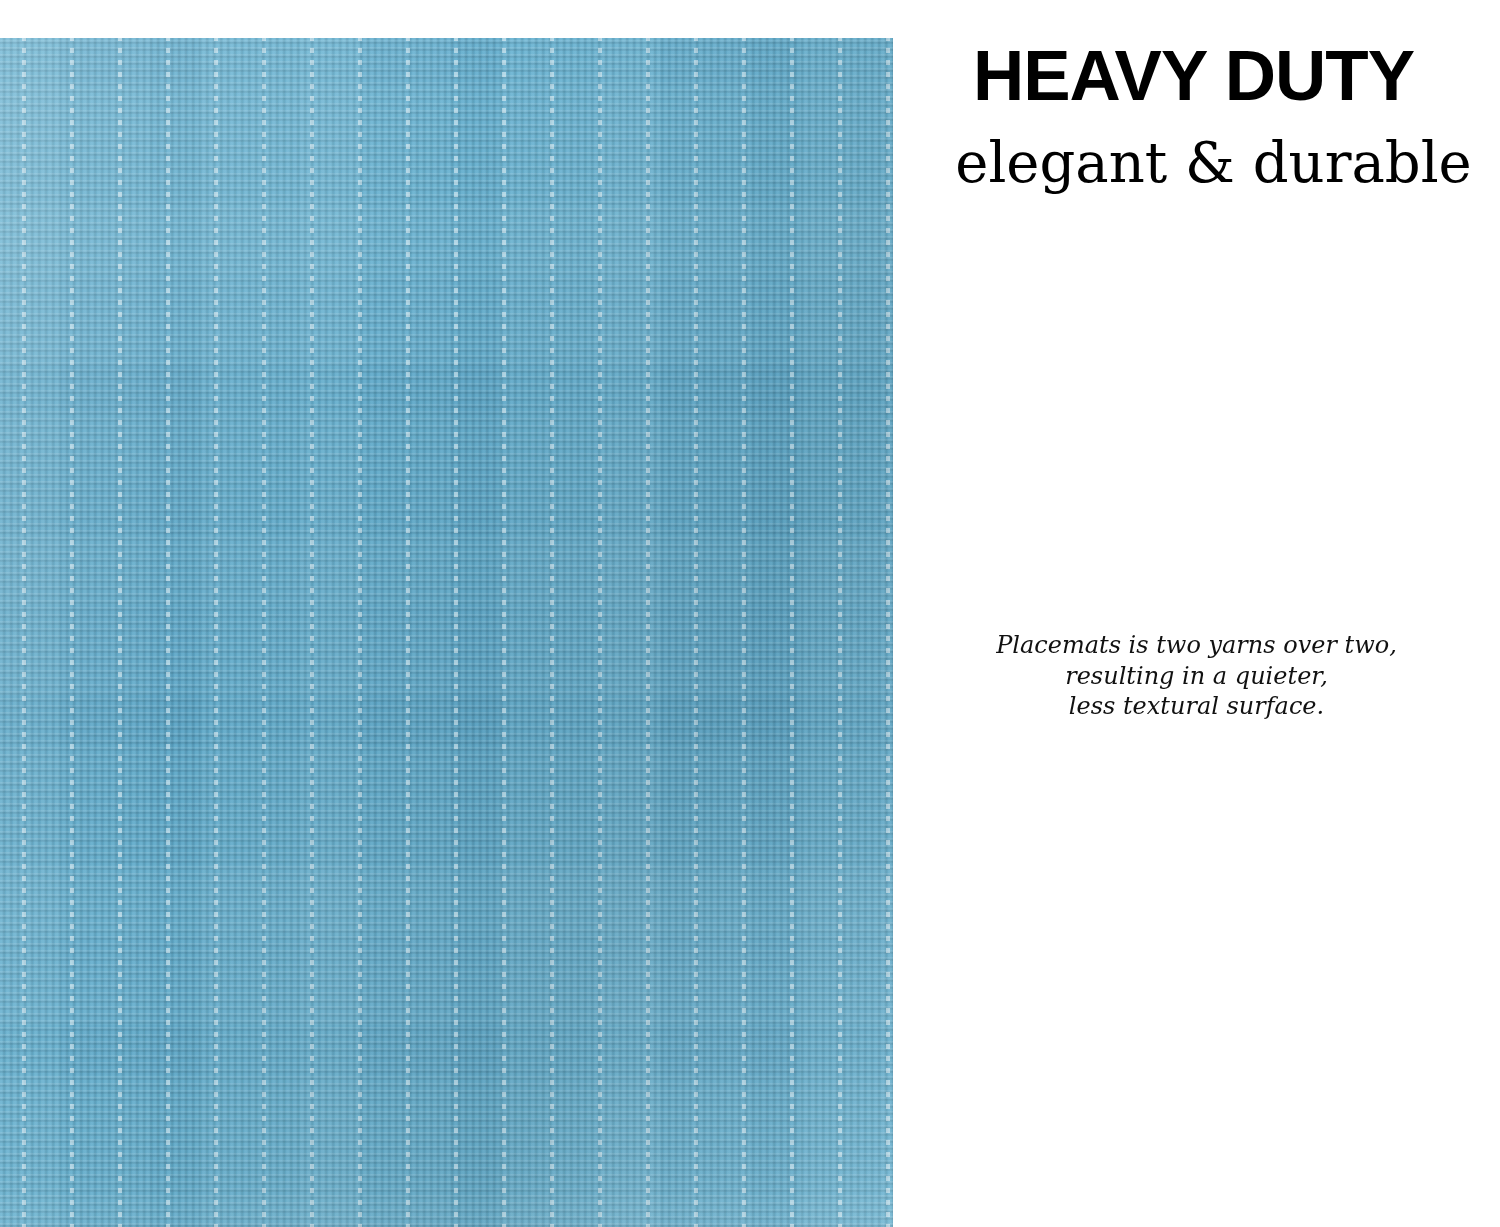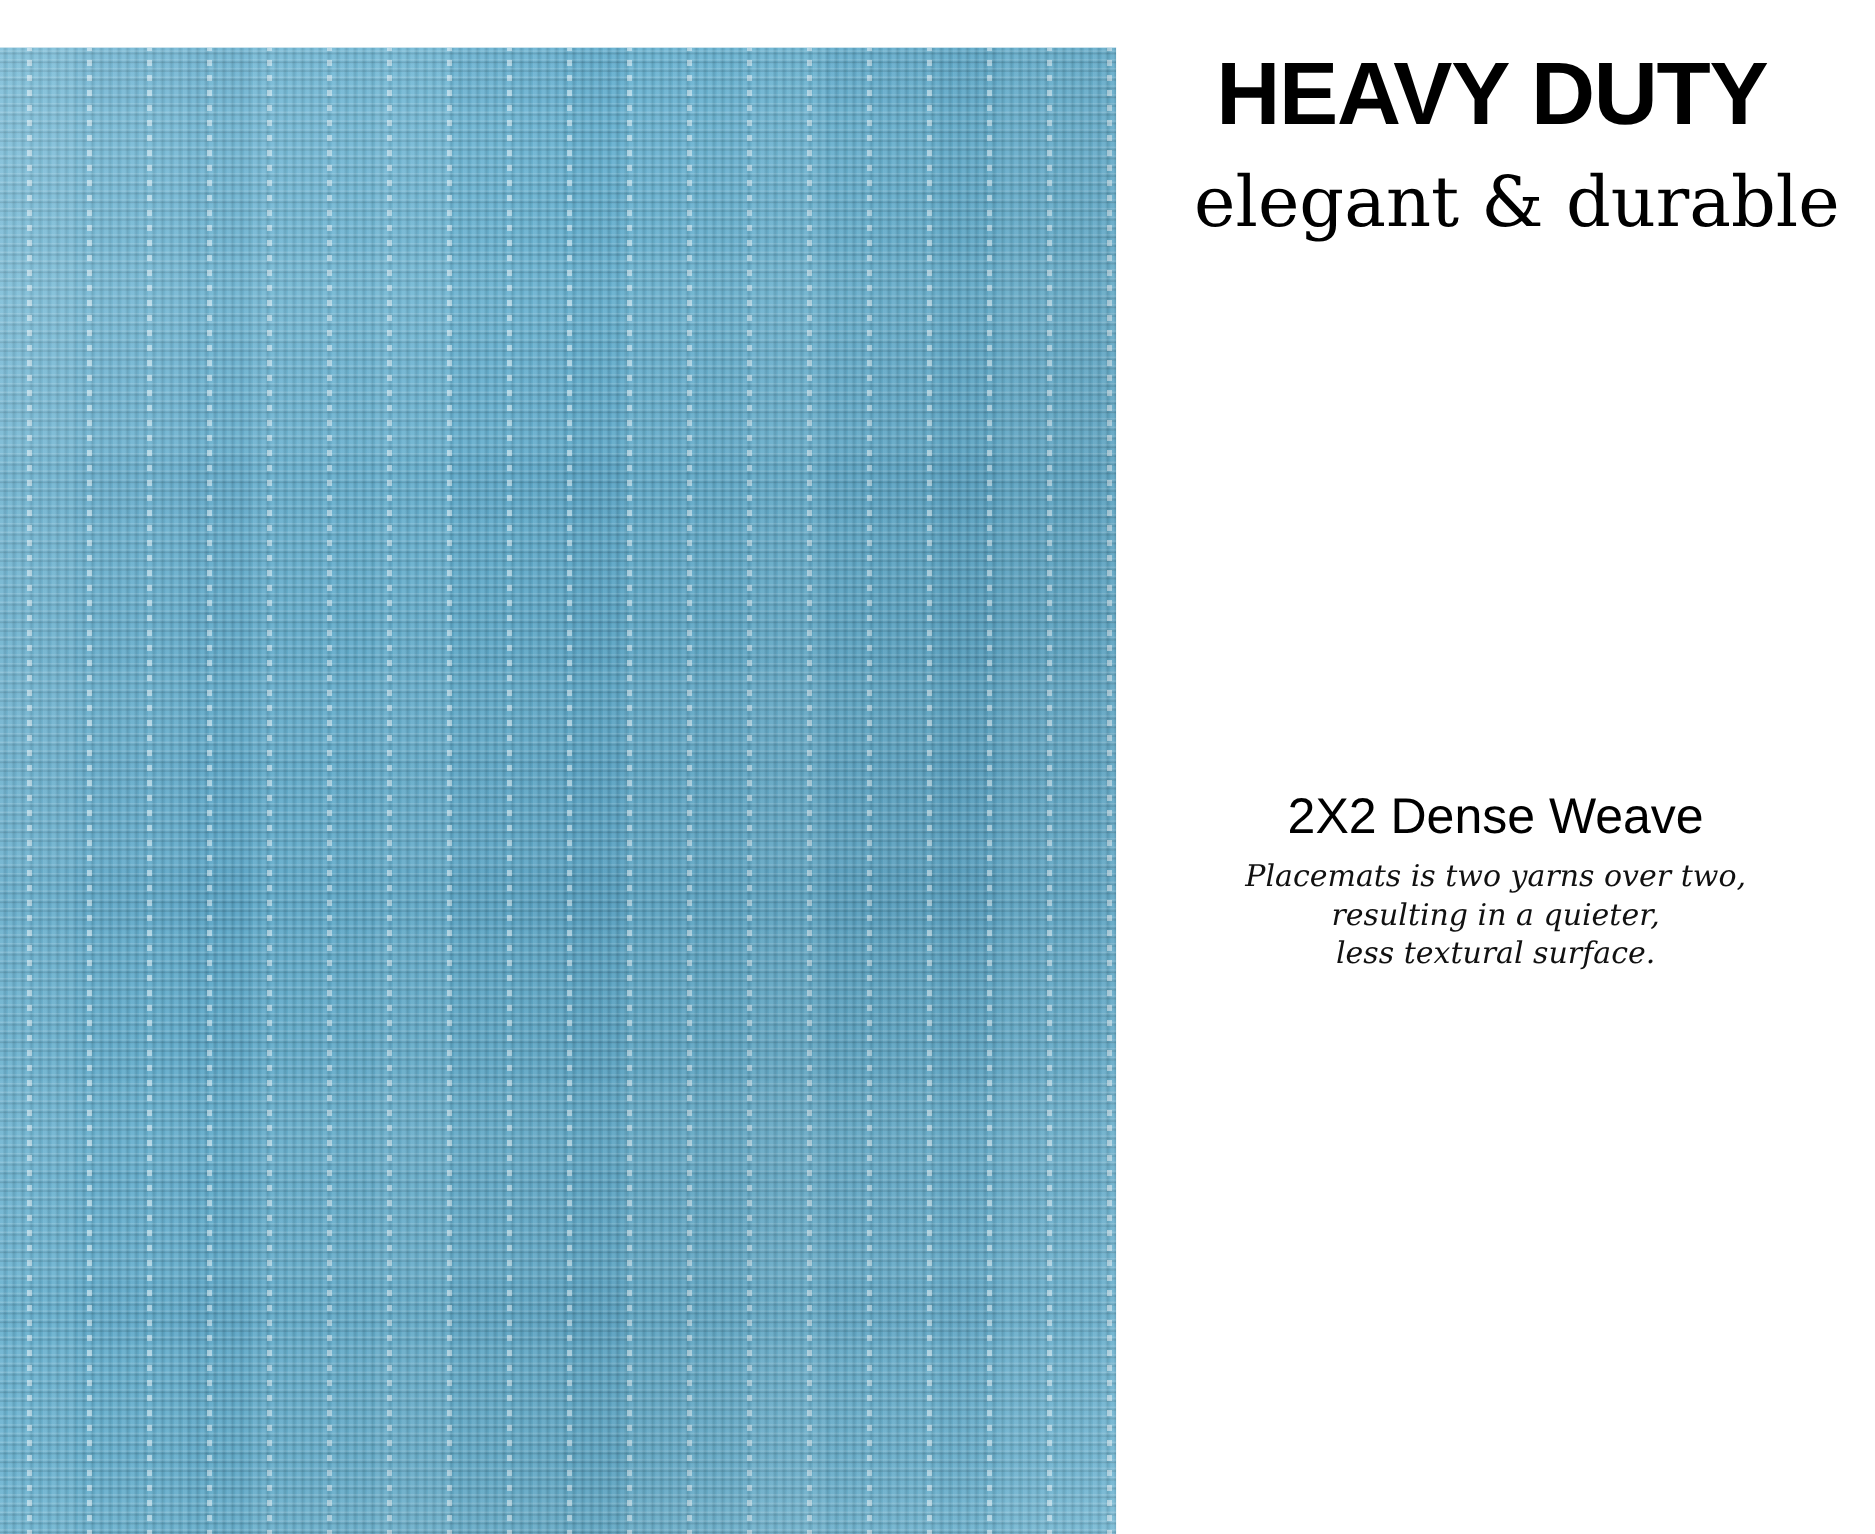--- a/index.html
+++ b/index.html
@@ -203,21 +203,20 @@
     <div class="weave-sheen"></div>
   </div>
 
   <div class="panel">
 
     <div class="headline">HEAVY DUTY</div>
 
     <div class="subhead">elegant &amp; durable</div>
 
     <div class="feature feature-1">
-      <p class="feature-title">2X2 Dense Weave</p>
       <p class="feature-desc">Placemats is two yarns over two,
 resulting in a quieter,
 less textural surface.</p>
     </div>
 
 
   </div>
 </div>
 
 </body></html>

